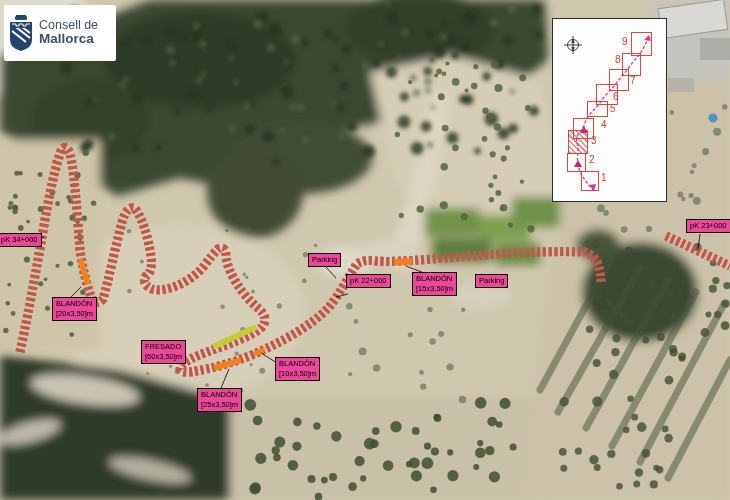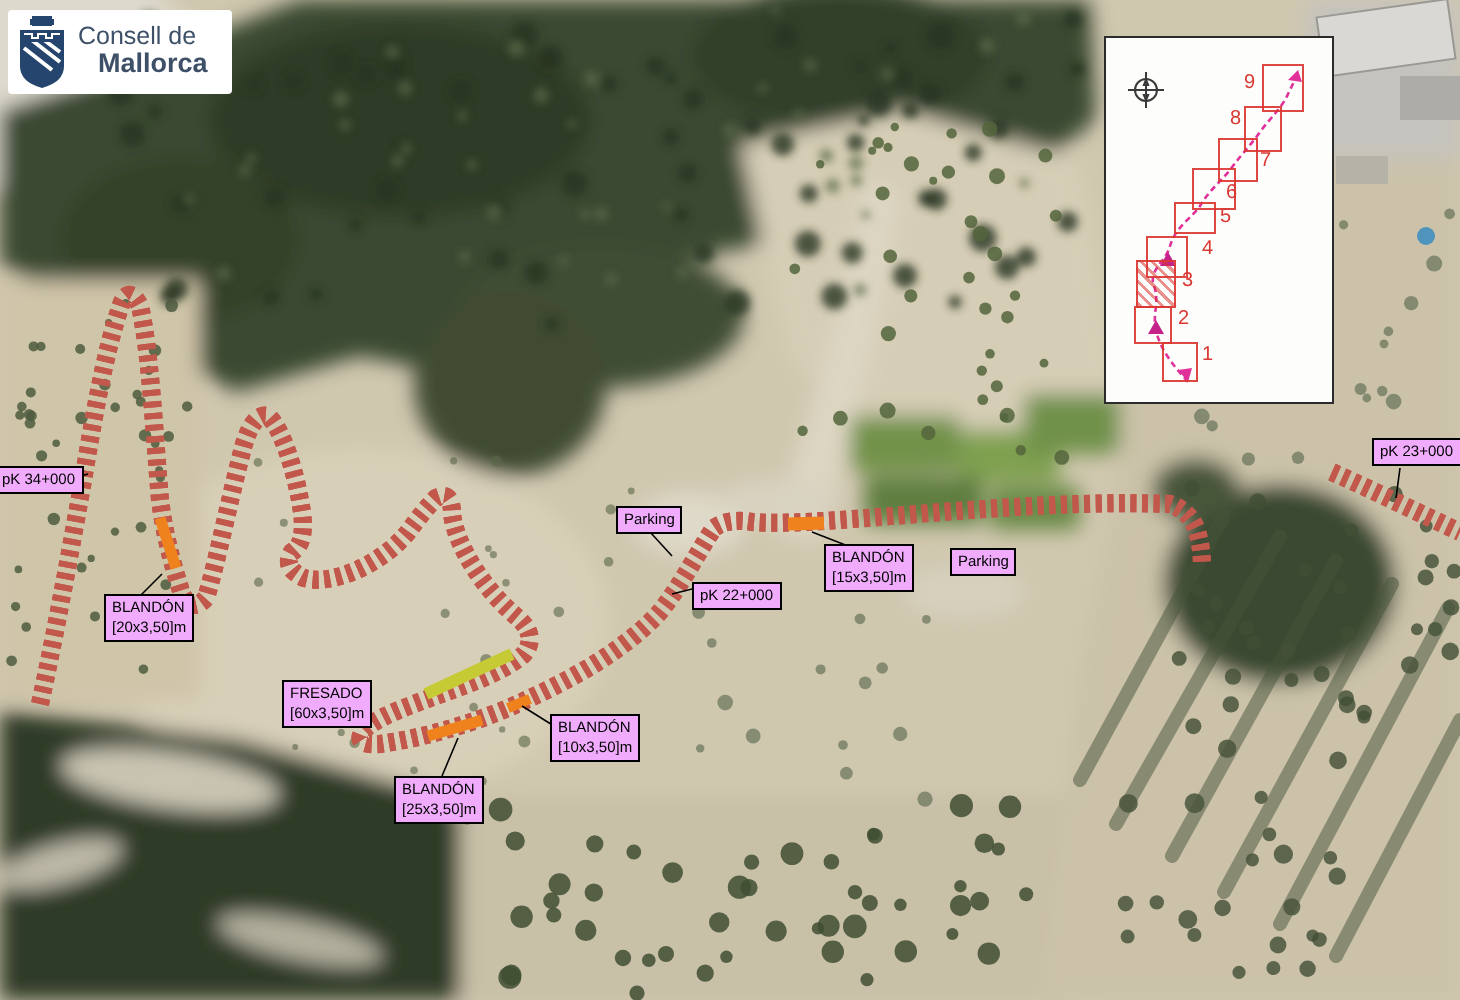--- a/index.html
+++ b/index.html
@@ -3,34 +3,34 @@
 <meta charset="utf-8">
 <style>
   html,body{margin:0;padding:0;background:#888;}
   #stage{
     position:relative;width:730px;height:500px;overflow:hidden;
     font-family:"Liberation Sans",sans-serif;background:#d0c7af;
   }
   #terrain{position:absolute;left:0;top:0;width:730px;height:500px;}
   
   .map-label{
-    position:absolute;background:#f0abfc;border:1px solid #000;
+    position:absolute;background:#ec4899;border:1px solid #000;
     color:#000;font-size:7.5px;line-height:1.3;padding:1px 3px;
     white-space:nowrap;z-index:20;
   }
   .map-label .ln{display:block;}
   
   #logo{
-    position:absolute;left:4px;top:5px;width:112px;height:42px;background:#fff;
+    position:absolute;left:4px;top:5px;width:112px;height:56px;background:#fff;
     border-radius:2px;display:flex;align-items:center;gap:5px;padding:2px 4px;
     box-sizing:border-box;z-index:30;
   }
   #logo .wordmark{color:#3d5068;line-height:1.05;}
   #logo .l1{font-size:12.5px;display:block;}
-  #logo .l2{font-size:13.5px;font-weight:bold;display:block;margin-left:10px;}
+  #logo .l2{font-size:13.5px;font-weight:bold;display:block;}
   
   #inset{
     position:absolute;left:552px;top:18px;width:115px;height:184px;
     background:#fdfdfb;border:1.5px solid #2b2b2b;z-index:25;box-sizing:border-box;
   }
   #inset .sheet{
     position:absolute;border:1.3px solid rgba(218,56,50,.92);box-sizing:border-box;
   }
   #inset .sheet.current{
     background:repeating-linear-gradient(45deg, rgba(218,56,50,.55) 0 1.5px, rgba(218,56,50,0) 1.5px 4px);
@@ -555,21 +555,21 @@
 
   <div class="map-label" style="left:275px;top:357px;">
     <span class="ln">BLANDÓN</span>
     <span class="ln">[10x3,50]m</span>
   </div>
 
   <div class="map-label" style="left:308px;top:253px;">
     <span class="ln">Parking</span>
   </div>
 
-  <div class="map-label" style="left:346px;top:291px;">
+  <div class="map-label" style="left:346px;top:274px;">
     <span class="ln">pK 22+000</span>
   </div>
 
   <div class="map-label" style="left:412px;top:272px;">
     <span class="ln">BLANDÓN</span>
     <span class="ln">[15x3,50]m</span>
   </div>
 
   <div class="map-label" style="left:475px;top:274px;">
     <span class="ln">Parking</span>

